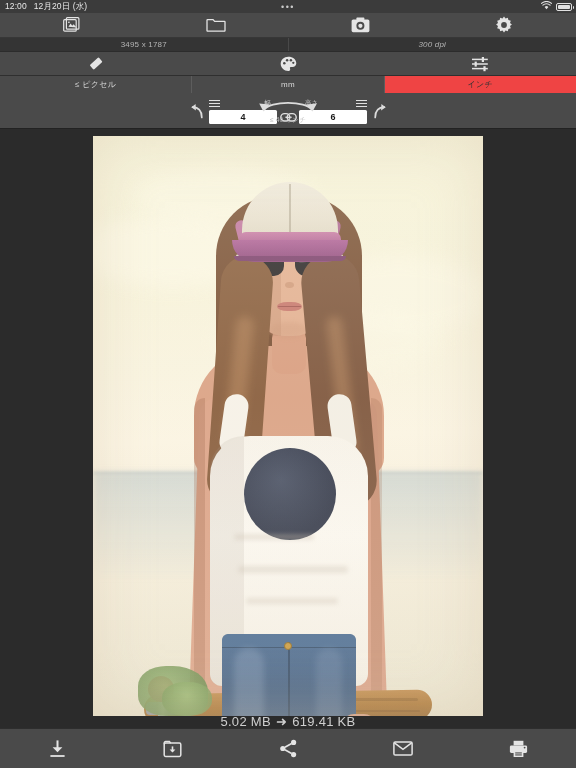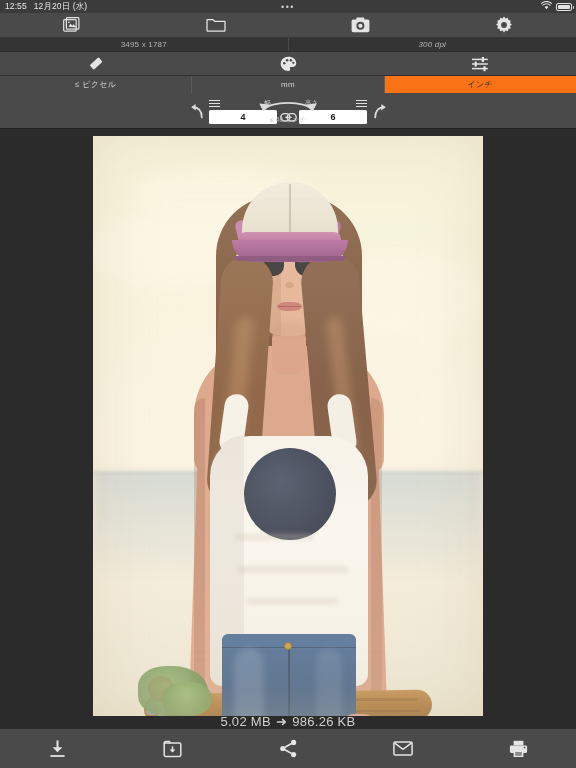--- a/index.html
+++ b/index.html
@@ -50,21 +50,21 @@
   .toolbar-sec .tbtn { flex:1; display:flex; align-items:center; justify-content:center; cursor:pointer; }
 
   
   .unittabs { height:17px; display:flex; flex:0 0 auto; background:#4a4a4a; }
   .unittabs .tab {
     flex:1; display:flex; align-items:center; justify-content:center;
     font-size:8px; color:#d8d8d8; background:#4a4a4a;
     border-right:1px solid #5d5d5d; cursor:pointer; letter-spacing:.3px;
   }
   .unittabs .tab:last-child { border-right:none; }
-  .unittabs .tab.active { background:#f97316; color:#333; }
+  .unittabs .tab.active { background:#ef4444; color:#333; }
 
   
   .sizebar {
     height:36px; background:#4a4a4a; flex:0 0 auto;
     position:relative; display:flex; align-items:center; justify-content:center;
     border-bottom:1px solid #222;
   }
   .sizewrap { display:flex; align-items:flex-end; gap:0px; position:relative; }
   .undo, .redo { width:26px; display:flex; align-items:center; justify-content:center; cursor:pointer; padding-bottom:4px; }
   .fieldgroup { position:relative; display:flex; flex-direction:column; align-items:center; width:68px; }
@@ -217,21 +217,21 @@
   }
   .bottombar .bbtn { flex:1; display:flex; align-items:center; justify-content:center; cursor:pointer; }
 </style>
 </head>
 <body>
 
 <div class="app">
 
   <div class="statusbar">
     <div class="sb-left">
-      <span>12:55</span>
+      <span>12:00</span>
       <span>12月20日 (水)</span>
     </div>
     <div class="sb-center">•••</div>
     <div class="sb-right">
       <span>
         <svg width="11" height="9" viewBox="0 0 11 9">
             <path d="M5.5 8.2 L3.6 5.9 a3 3 0 0 1 3.8 0 Z" fill="#e2e2e2"></path>
             <path d="M1.9 4.2 a5.4 5.4 0 0 1 7.2 0" stroke="#e2e2e2" stroke-width="1.1" fill="none" stroke-linecap="round"></path>
             <path d="M0.5 2.3 a7.7 7.7 0 0 1 10 0" stroke="#e2e2e2" stroke-width="1.1" fill="none" stroke-linecap="round"></path>
           </svg>
@@ -456,21 +456,21 @@
         </div>
 
         <div class="photo-wash"></div>
         <div class="photo-vignette"></div>
       </div>
     </div>
 
     <div class="filebar">
       <span>5.02 MB</span>
       <span class="arrow">➜</span>
-      <span>986.26 KB</span>
+      <span>619.41 KB</span>
     </div>
   </div>
 
   <div class="bottombar">
     <div class="bbtn">
       <svg width="19" height="19" viewBox="0 0 19 19">
         <line x1="9.5" y1="1.4" x2="9.5" y2="11.8" stroke="#e4e4e4" stroke-width="2"></line>
         <path d="M4.6 8.2 L9.5 13.2 L14.4 8.2 Z" fill="#e4e4e4"></path>
         <line x1="2.4" y1="17" x2="16.6" y2="17" stroke="#e4e4e4" stroke-width="1.8"></line>
       </svg>

